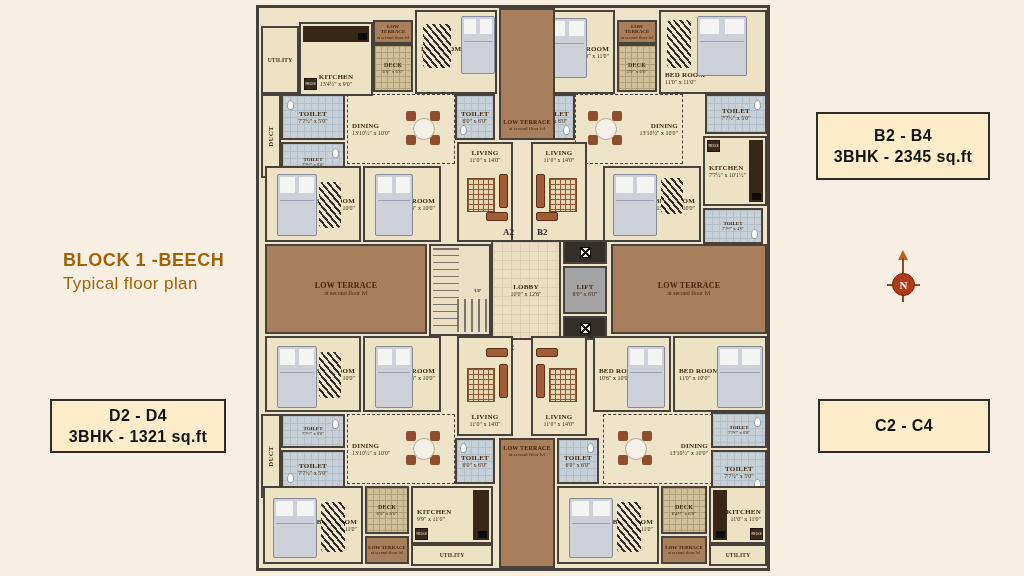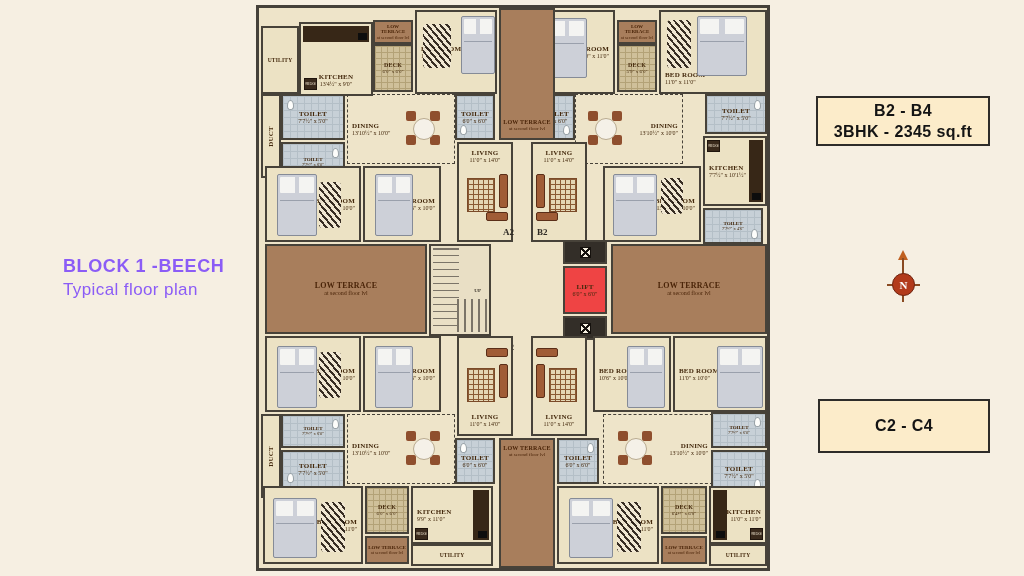--- a/index.html
+++ b/index.html
@@ -1,21 +1,21 @@
 <!DOCTYPE html>
 <html><head>
 <meta charset="utf-8">
 <style>
   *{margin:0;padding:0;box-sizing:border-box}
   body{width:1024px;height:576px;overflow:hidden}
   .stage{position:relative;width:1024px;height:576px;background:#f6efe2;font-family:"Liberation Sans",sans-serif}
   
   .side-box{position:absolute;background:#fcecca;border:2px solid #2e2c29;display:flex;flex-direction:column;align-items:center;justify-content:center;gap:1px}
   .sb{font:700 16px/1.25 "Liberation Sans",sans-serif;color:#141414;letter-spacing:.4px}
-  .btitle{position:absolute;left:63px;top:254px;color:#8b5cf6}
+  .btitle{position:absolute;left:63px;top:248px;color:#a16207}
   .bt1{font:600 18px/1.35 "Liberation Sans",sans-serif;letter-spacing:.6px}
   .bt2{font:500 17px/1.4 "Liberation Sans",sans-serif;letter-spacing:.4px}
   
   .compass{position:absolute;left:886px;top:250px;width:36px;height:58px}
   .c-tri{position:absolute;left:12px;top:0;width:0;height:0;border-left:5px solid transparent;border-right:5px solid transparent;border-bottom:10px solid #c06020}
   .c-v{position:absolute;left:16px;top:8px;width:2px;height:44px;background:#8a4a22}
   .c-h{position:absolute;left:1px;top:34px;width:33px;height:2px;background:#8a4a22}
   .c-circ{position:absolute;left:6px;top:23px;width:23px;height:23px;border-radius:50%;background:#b23a1b;border:1px solid #6e2410;color:#fff;display:flex;align-items:center;justify-content:center;font:700 11px "Liberation Serif",serif}
   
   .plan{position:absolute;left:256px;top:5px;width:514px;height:566px;background:#eee4c9;border:3px solid #45413a}
@@ -55,23 +55,27 @@
   .stairs::after{content:"";position:absolute;right:2px;bottom:2px;width:52%;height:38%;background:repeating-linear-gradient(to right,#7b7468 0 1.5px,rgba(0,0,0,0) 1.5px 7px)}
   .up{position:absolute;font:700 5px "Liberation Serif",serif;color:#3a332a;z-index:2}
   .shaft{position:absolute;background:#332e28;border:2px solid #474239;display:flex;align-items:center;justify-content:center}
   .shaft i{width:11px;height:11px;background:linear-gradient(45deg,rgba(0,0,0,0) 42%,#15110d 42% 58%,rgba(0,0,0,0) 58%),linear-gradient(-45deg,rgba(0,0,0,0) 42%,#15110d 42% 58%,rgba(0,0,0,0) 58%),#f5efe0;border:1px solid #15110d}
 </style>
 </head>
 <body>
 
 <div class="stage">
 
-  <div class="side-box" style="left:816px;top:96px;width:174px;height:50px">
+  <div class="side-box" style="left:816px;top:112px;width:174px;height:68px">
     <div class="sb">B2 - B4</div>
     <div class="sb">3BHK - 2345 sq.ft</div>
+  </div>
+  <div class="side-box" style="left:50px;top:399px;width:176px;height:54px">
+    <div class="sb">D2 - D4</div>
+    <div class="sb">3BHK - 1321 sq.ft</div>
   </div>
   <div class="side-box" style="left:818px;top:399px;width:172px;height:54px">
     <div class="sb">C2 - C4</div>
   </div>
 
   <div class="btitle">
     <div class="bt1">BLOCK 1 -BEECH</div>
     <div class="bt2">Typical floor plan</div>
   </div>
 
@@ -222,24 +226,28 @@
         <b class="rn">LOW TERRACE</b>
         <i class="rs">at second floor lvl</i>
       </div>
     <div class="room terr lab-top" style="left:240px;top:430px;width:56px;height:130px">
         <b class="rn" style="font-size:6px">LOW TERRACE</b>
         <i class="rs" style="font-size:5px">at second floor lvl</i>
       </div>
     <div class="stairs" style="left:170px;top:236px;width:62px;height:92px">
         <span class="up" style="right:8px;top:42px">UP</span>
       </div>
+    <div class="room lobby" style="left:232px;top:232px;width:70px;height:100px">
+        <b class="rn">LOBBY</b>
+        <i class="rd">10'0" x 12'6"</i>
+      </div>
     <div class="shaft" style="left:304px;top:232px;width:44px;height:24px">
         <i></i>
       </div>
-    <div class="room" style="left:304px;top:258px;width:44px;height:48px;background:#ef4444">
+    <div class="room" style="left:304px;top:258px;width:44px;height:48px;background:#a3a3a3">
         <b class="rn">LIFT</b>
         <i class="rd">6'0" x 6'0"</i>
       </div>
     <div class="shaft" style="left:304px;top:308px;width:44px;height:24px">
         <i></i>
       </div>
     <span class="mark" style="left:244px;top:219px">A2</span>
     <span class="mark" style="left:278px;top:219px">B2</span>
     <span class="mark" style="left:244px;top:334px">D2</span>
     <span class="mark" style="left:278px;top:334px">C2</span>

